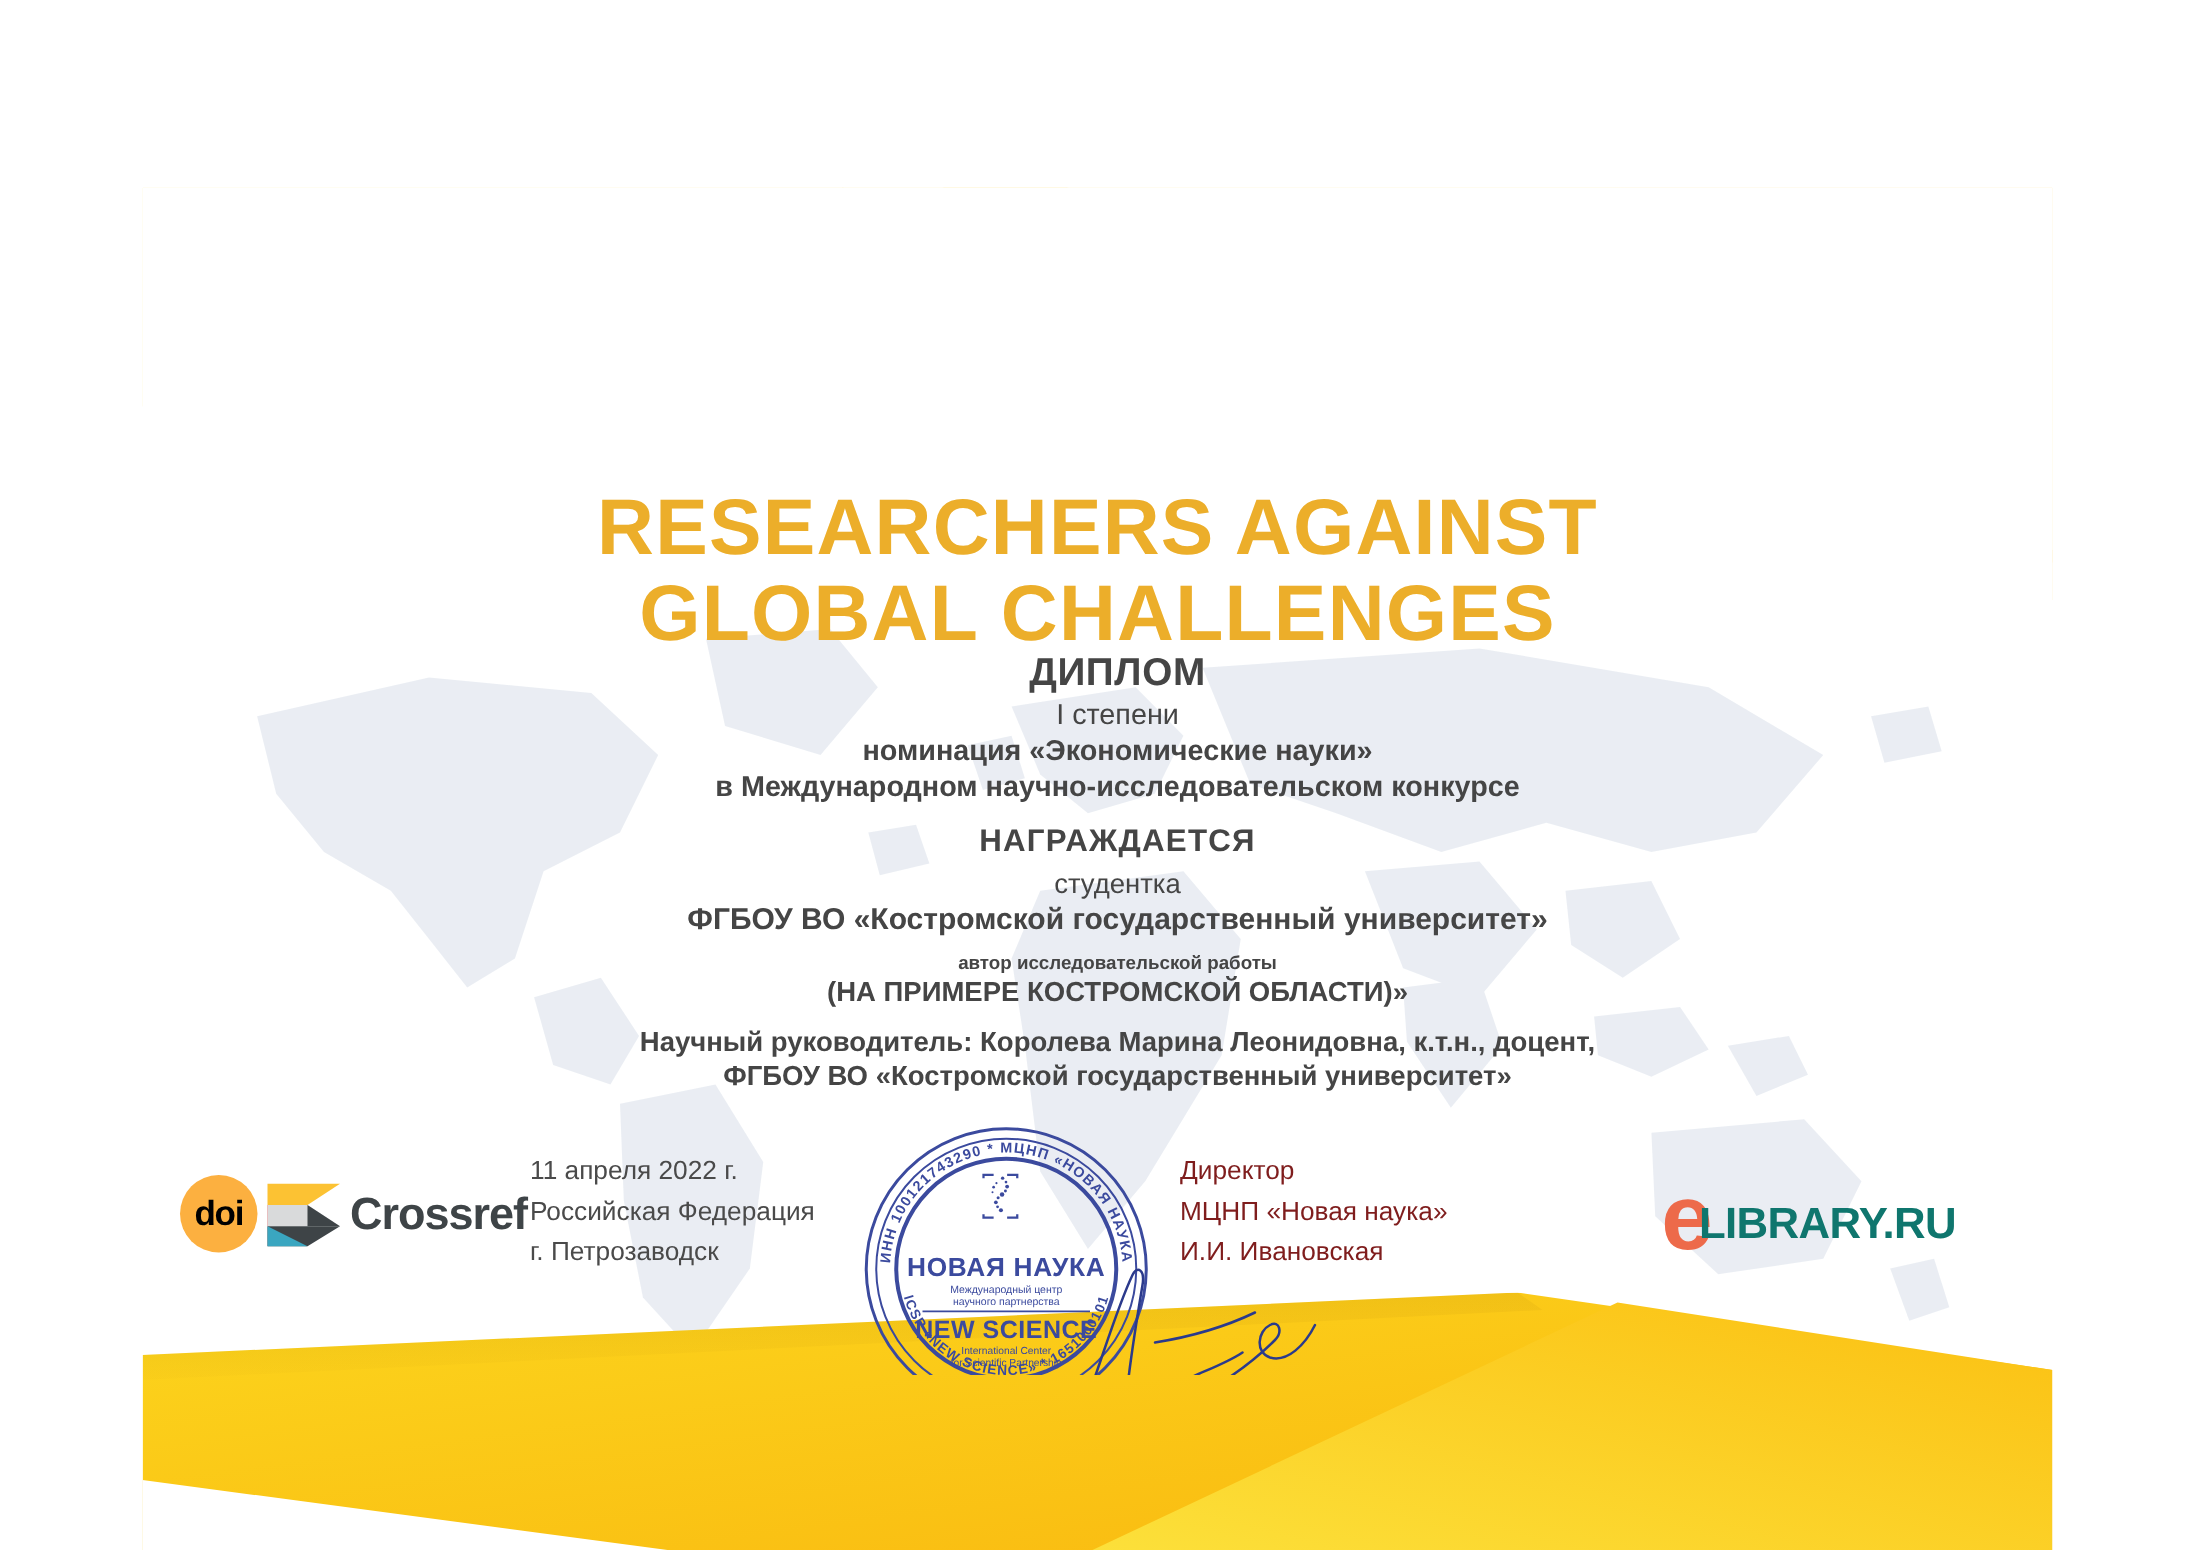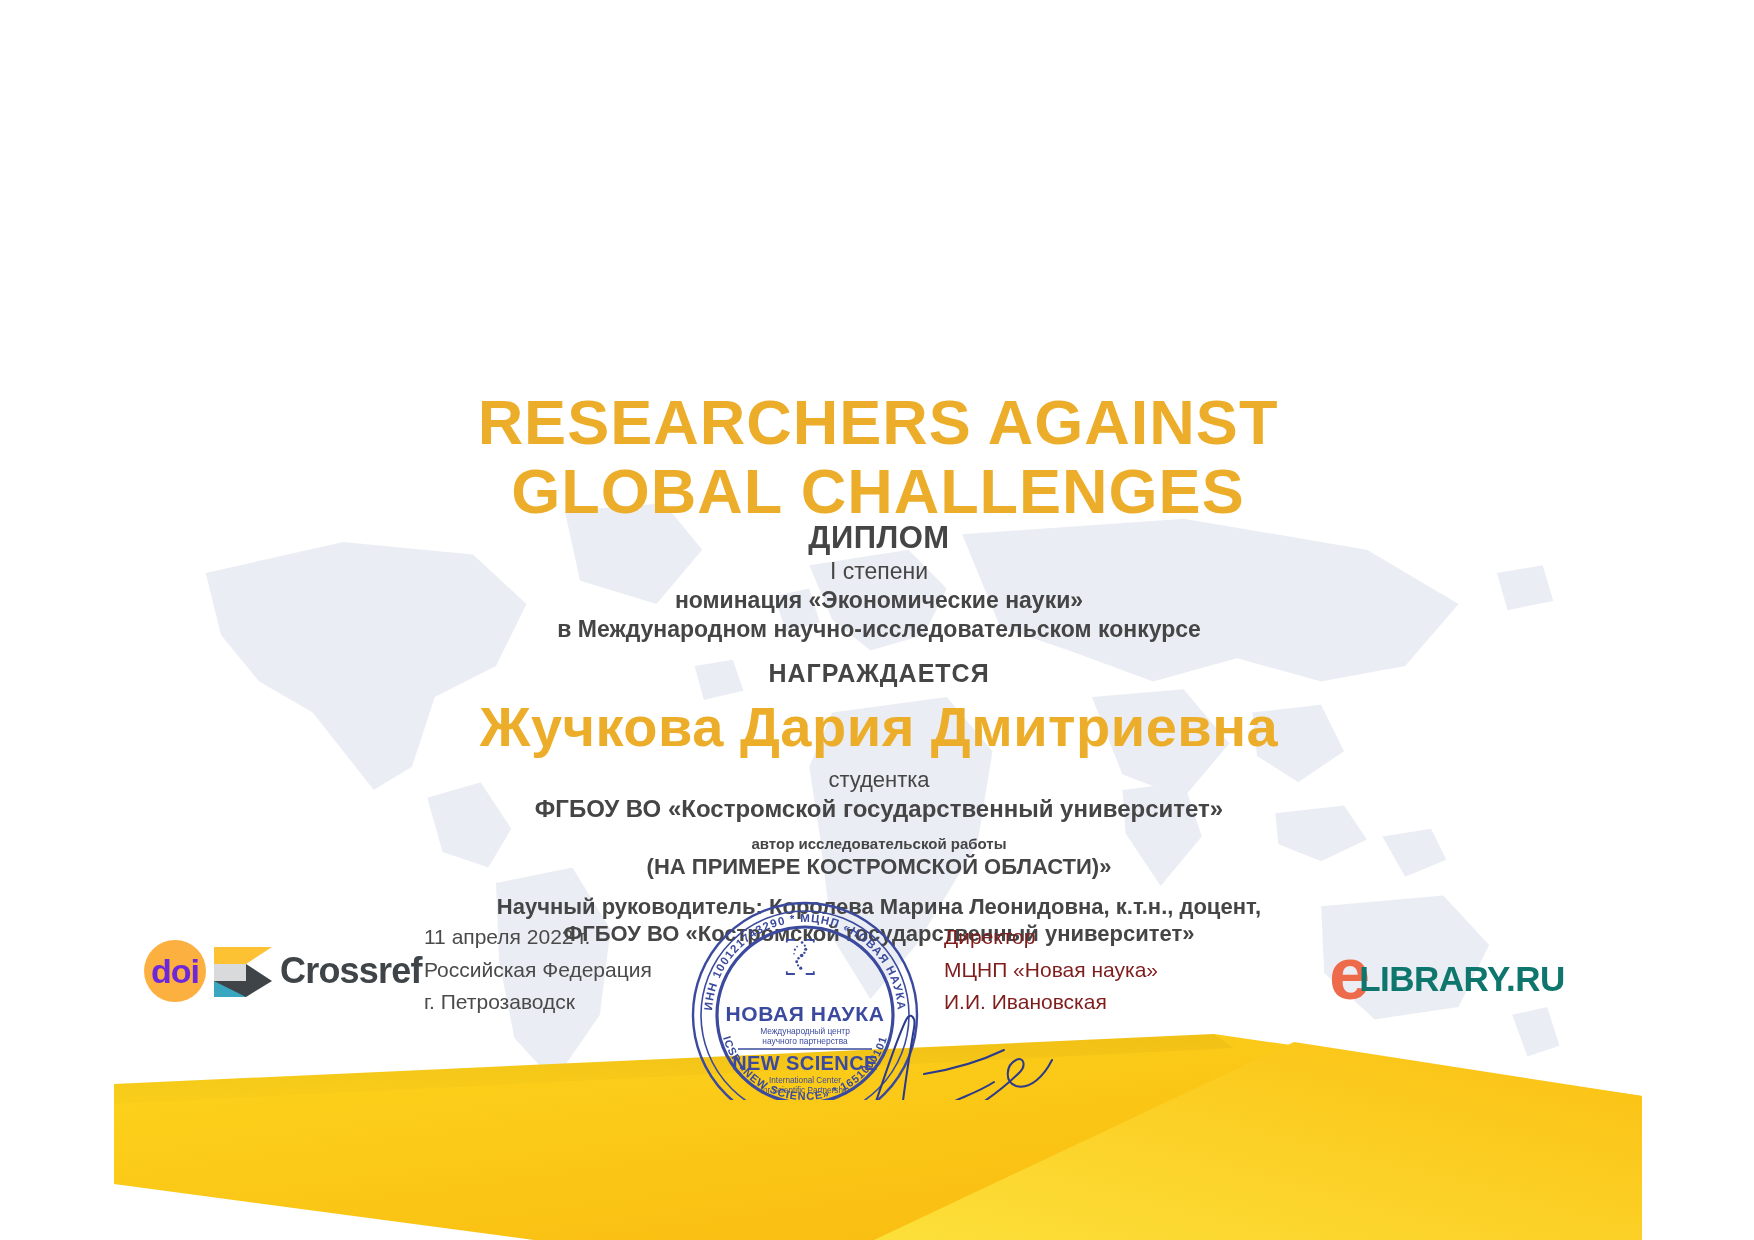--- a/index.html
+++ b/index.html
@@ -81,21 +81,21 @@
     font-size: 63px;
     font-weight: bold;
     line-height: 1.10;
     letter-spacing: 1px;
     z-index: 5;
   }
 
   
   .body-block {
     position: absolute;
-    left: 1px; top: 370px;
+    left: 16px; top: 370px;
     width: 1528px;
     text-align: center;
     color: #454545;
     z-index: 5;
   }
   .l-diplom   { font-size: 31px; font-weight: bold; letter-spacing: .5px; margin-bottom: 2px; }
   .l-degree   { font-size: 23px; margin-bottom: 2px; }
   .l-nomination { font-size: 23px; font-weight: bold; margin-bottom: 2px; }
   .l-contest  { font-size: 23px; font-weight: bold; margin-bottom: 16px; }
   .l-awarded  { font-size: 25px; font-weight: bold; letter-spacing: 1px; margin-bottom: 6px; }
@@ -136,21 +136,21 @@
   .doi-crossref {
     position: absolute;
     left: 30px; top: 790px;
     display: flex; align-items: center; gap: 6px;
     z-index: 8;
   }
   .doi-badge {
     width: 62px; height: 62px; border-radius: 50%;
     background: #fcb040;
     display: flex; align-items: center; justify-content: center;
-    font-size: 34px; font-weight: bold; color: #6d28d9;
+    font-size: 28px; font-weight: bold; color: #000000;
     letter-spacing: -1px;
   }
   .crossref-mark { width: 62px; height: 56px; flex: none; }
   .crossref-word {
     font-size: 36px; font-weight: bold; color: #3e4447; letter-spacing: -0.8px;
   }
 
   
   .elibrary {
     position: absolute;
@@ -285,21 +285,20 @@
       <div>RESEARCHERS AGAINST</div>
       <div>GLOBAL CHALLENGES</div>
     </div>
 
     <div class="body-block">
       <div class="l-diplom">ДИПЛОМ</div>
       <div class="l-degree">I степени</div>
       <div class="l-nomination">номинация «Экономические науки»</div>
       <div class="l-contest">в Международном научно-исследовательском конкурсе</div>
       <div class="l-awarded">НАГРАЖДАЕТСЯ</div>
-      <div class="l-name">Жучкова Дария Дмитриевна</div>
       <div class="l-role">студентка</div>
       <div class="l-org">ФГБОУ ВО «Костромской государственный университет»</div>
       <div class="l-authorof">автор исследовательской работы</div>
       <div class="l-work">
         <div>(НА ПРИМЕРЕ КОСТРОМСКОЙ ОБЛАСТИ)»</div>
       </div>
       <div class="l-sup">
         <div>Научный руководитель: Королева Марина Леонидовна, к.т.н., доцент,</div>
         <div>ФГБОУ ВО «Костромской государственный университет»</div>
       </div>

